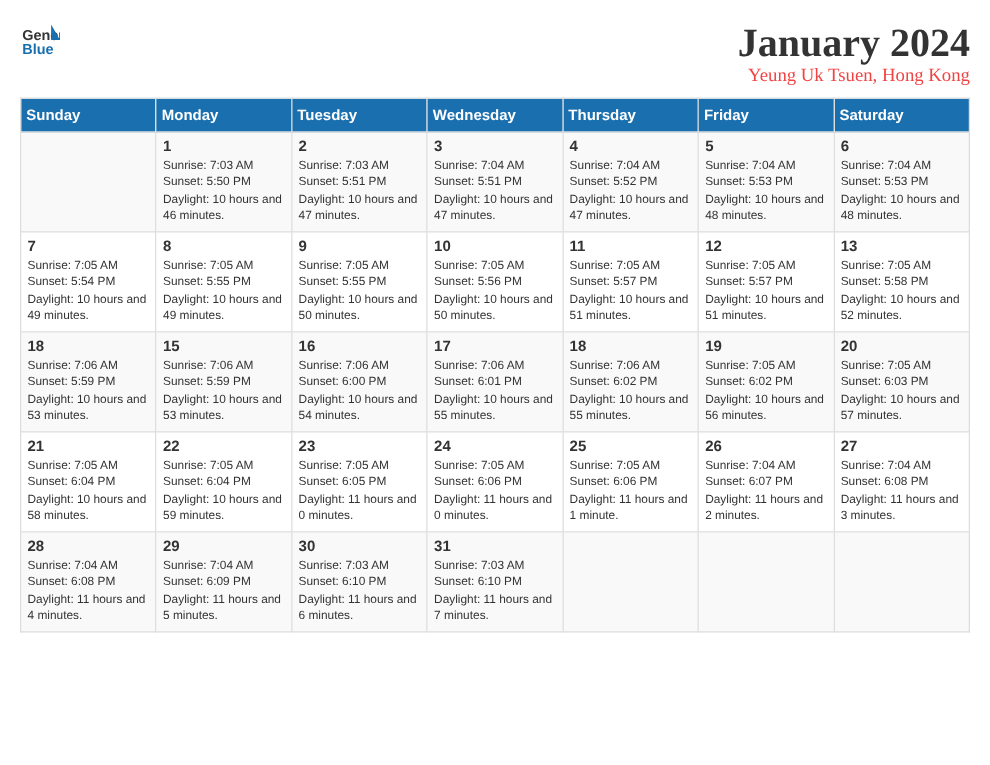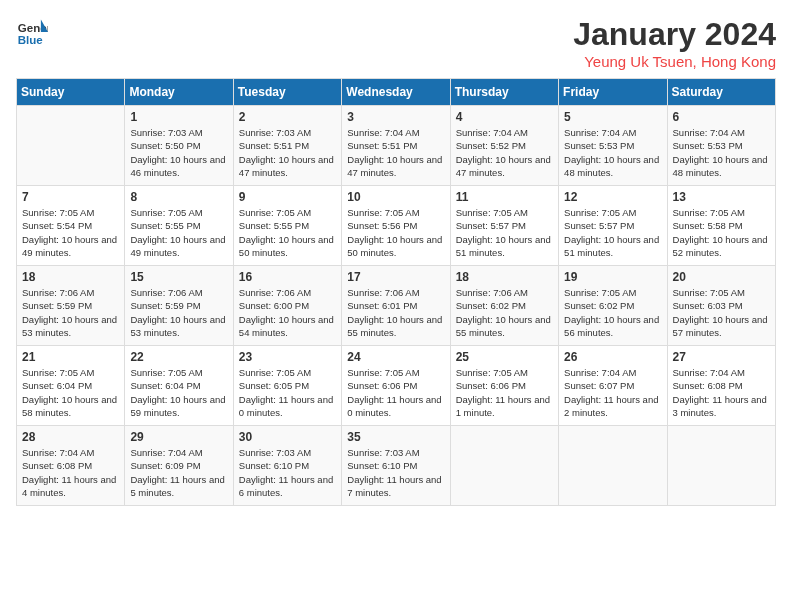--- a/index.html
+++ b/index.html
@@ -20,20 +20,21 @@
       display: flex;
       align-items: center;
       gap: 4px;
     }
     .logo-icon {
       width: 32px;
       height: 32px;
     }
     .title-block {
       text-align: right;
+      font-family: Liberation Serif, serif;
     }
     .month-title {
       font-size: 32px;
       font-weight: bold;
       color: #333;
     }
     .location {
       font-size: 15px;
       color: #ef4444;
     }
@@ -235,21 +236,21 @@
         </td>
         <td>
           <div class="day-num">29</div>
           <div class="cell-info">Sunrise: 7:04 AM<br>Sunset: 6:09 PM<br>Daylight: 11 hours and 5 minutes.</div>
         </td>
         <td>
           <div class="day-num">30</div>
           <div class="cell-info">Sunrise: 7:03 AM<br>Sunset: 6:10 PM<br>Daylight: 11 hours and 6 minutes.</div>
         </td>
         <td>
-          <div class="day-num">35</div>
+          <div class="day-num">31</div>
           <div class="cell-info">Sunrise: 7:03 AM<br>Sunset: 6:10 PM<br>Daylight: 11 hours and 7 minutes.</div>
         </td>
         <td class="empty"></td>
         <td class="empty"></td>
         <td class="empty"></td>
       </tr>
     </tbody>
 </table>
 
 </body></html>

